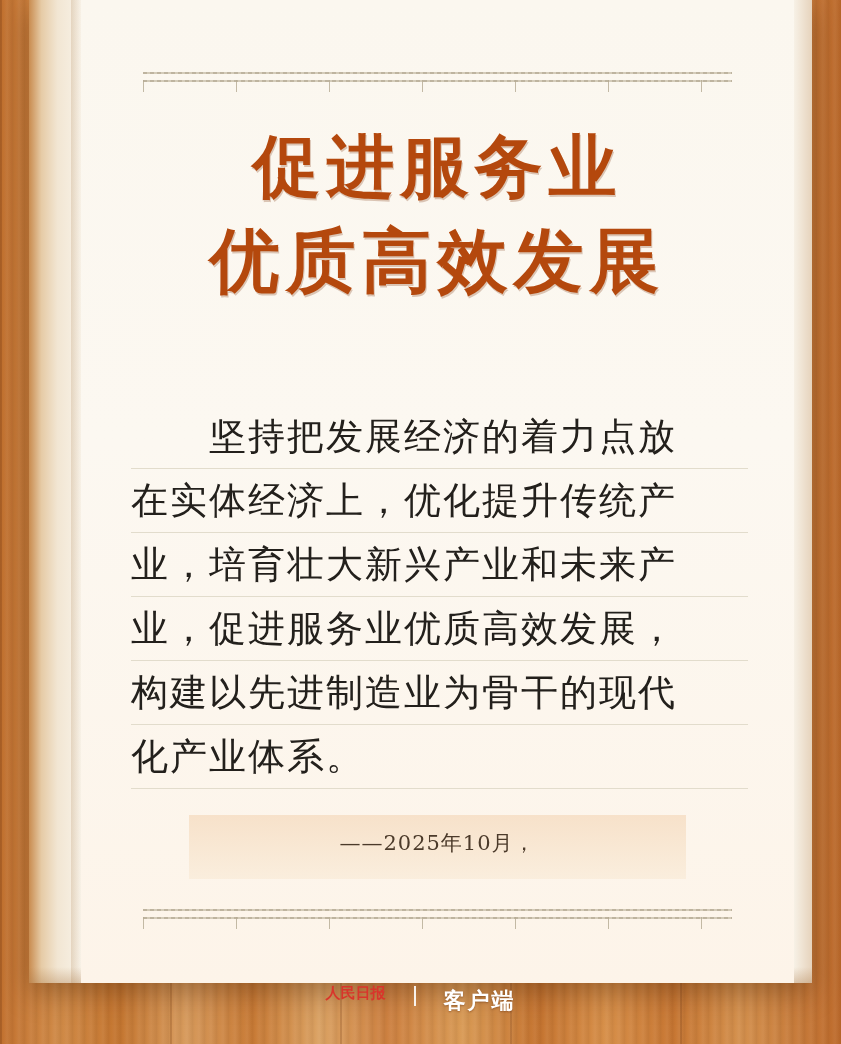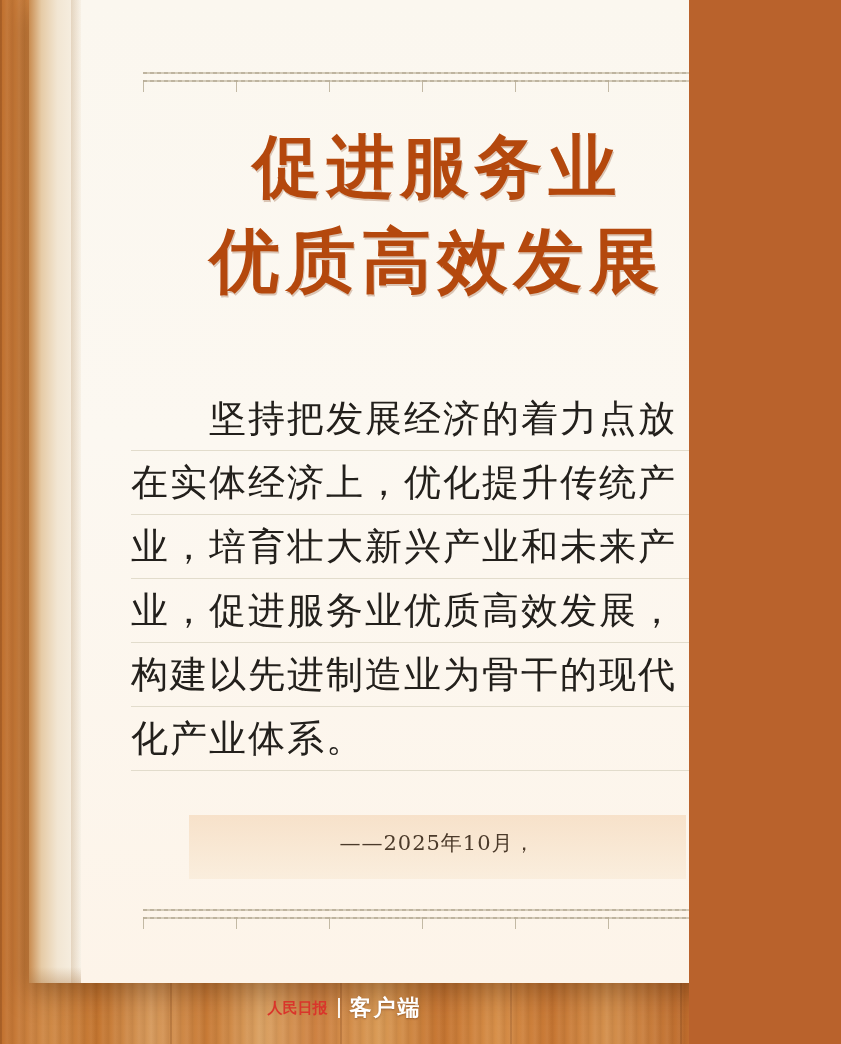--- a/index.html
+++ b/index.html
@@ -10,21 +10,21 @@
     width: 841px;
     height: 1044px;
     overflow: hidden;
     font-family: "Liberation Serif", serif;
     background: #b9622c;
   }
 
   
   .stage {
     position: relative;
-    width: 689px;
+    width: 841px;
     height: 1044px;
     background:
       repeating-linear-gradient(90deg,
         rgba(0,0,0,0.05) 0px,
         rgba(0,0,0,0.00) 3px,
         rgba(255,255,255,0.05) 7px,
         rgba(0,0,0,0.04) 12px),
       linear-gradient(90deg,
         #c2712f 0%, #d08a47 7%, #c4752f 14%, #d79a5c 22%,
         #c87a35 30%, #dba263 38%, #cd8040 46%, #d99a55 55%,
@@ -138,21 +138,21 @@
     text-shadow: 1px 2px 0 rgba(120,45,0,.25);
   }
   .title .t-line { display: block; }
   .title .t-line.l2 { font-size: 70px; margin-top: 18px; }
 
   
   .body-wrap {
     position: absolute;
     left: 50px;
     right: 46px;
-    top: 386px;
+    top: 404px;
   }
   .body-line {
     position: relative;
     height: 63px;
     border-bottom: 1px solid #e2dccc;
     display: flex;
     align-items: center;
     font-family: "DejaVu Serif", serif;
     font-size: 37px;
     letter-spacing: 2px;
@@ -183,23 +183,23 @@
     letter-spacing: 1px;
   }
 
   
   .footer {
     position: absolute;
     left: 0; right: 0;
     bottom: 14px;
     height: 44px;
     display: flex;
-    align-items: center;
+    align-items: flex-start;
     justify-content: center;
-    gap: 10px;
+    gap: 28px;
   }
   .footer .pd-mark {
     display: inline-flex;
     align-items: center;
     gap: 3px;
   }
   .footer .pd-mark .glyph {
     font-family: "DejaVu Serif", serif;
     font-size: 15px;
     font-weight: 700;

